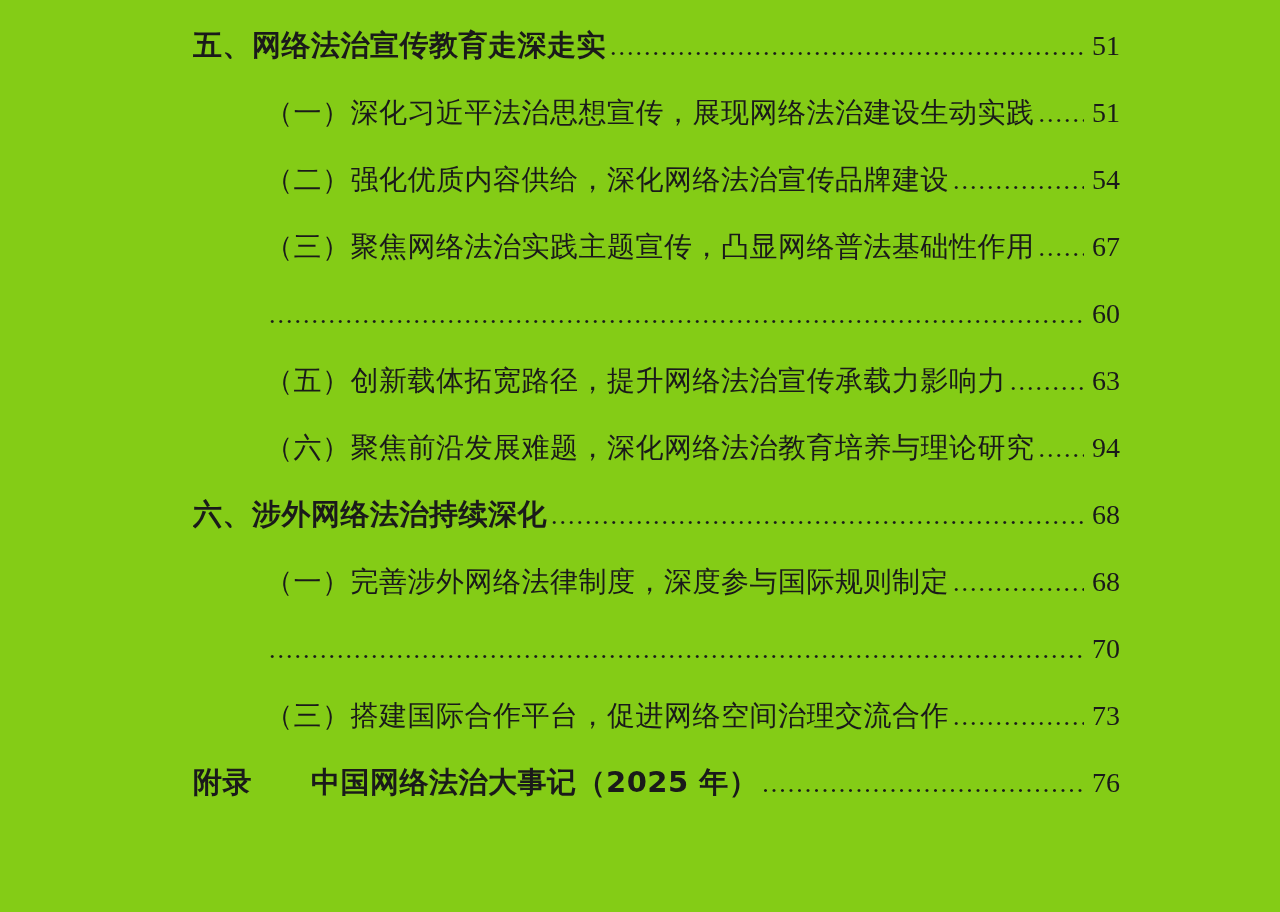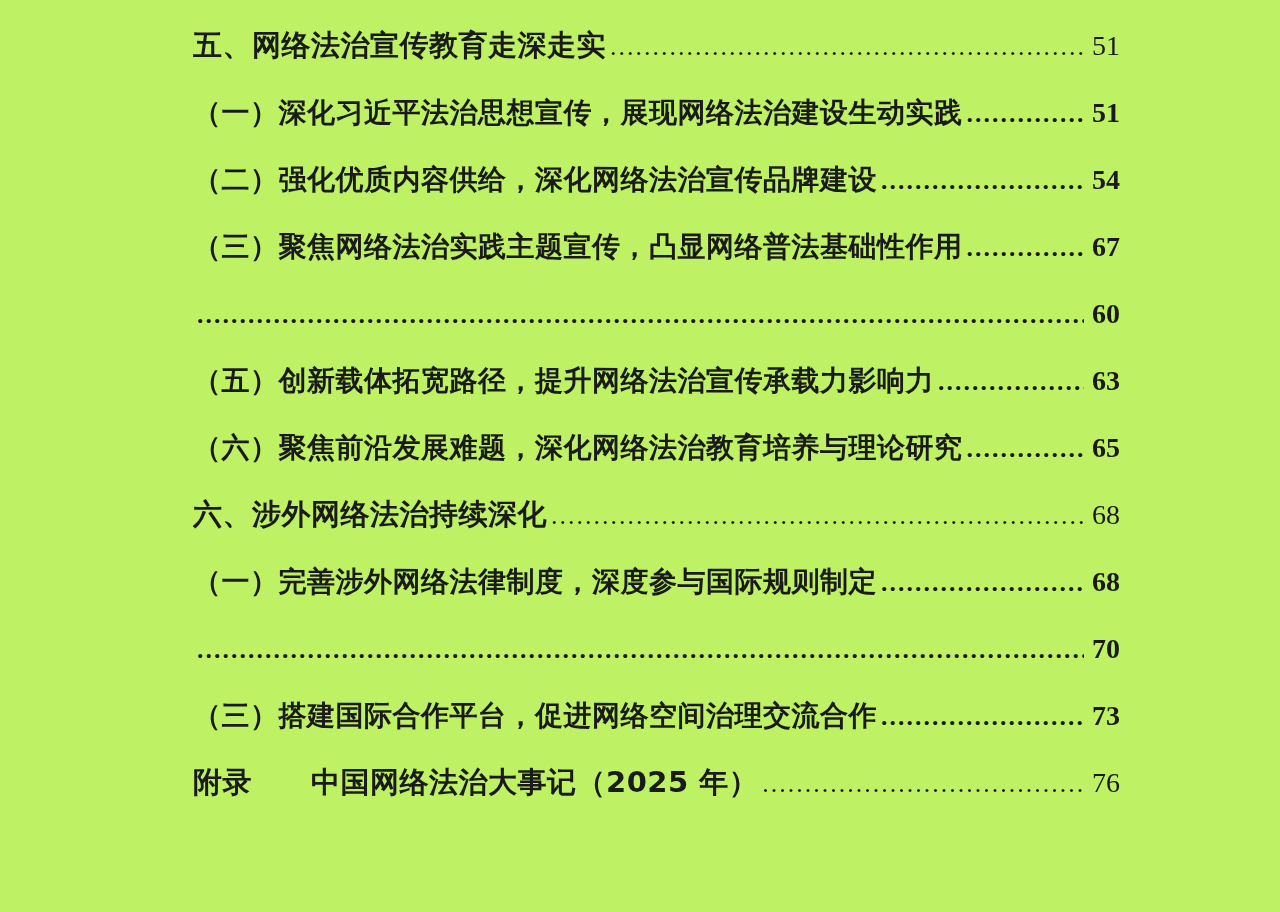--- a/index.html
+++ b/index.html
@@ -10,42 +10,42 @@
     background: #ffffff;
     overflow: hidden;
     font-family: "Liberation Serif", serif;
     color: #1a1a1a;
   }
 
   .page {
     width: 1280px;
     height: 912px;
     padding: 12px 160px 0 193px; 
-    background: #bef264;
+    background: #84cc16;
   }
 
   .toc-row {
     display: flex;
     align-items: baseline;
     height: 67px;
     line-height: 67px;
     white-space: nowrap;
   }
 
   
   .toc-row.level1 .title {
     font-family: "DejaVu Sans", "Liberation Sans", sans-serif;
     font-weight: 700;
     font-size: 29px;
     letter-spacing: 0.5px;
   }
 
   
   .toc-row.level2 {
-    font-weight: bold;
+    margin-left: 72px;
   }
   .toc-row.level2 .title {
     font-family: "DejaVu Serif", "Liberation Serif", serif;
     font-size: 28px;
     letter-spacing: 0.5px;
   }
 
   .title {
     flex: 0 0 auto;
     max-width: 100%;
@@ -114,21 +114,21 @@
 
   <div class="toc-row level2">
     <span class="title">（五）创新载体拓宽路径，提升网络法治宣传承载力影响力</span>
     <span class="leader"></span>
     <span class="pagenum">63</span>
   </div>
 
   <div class="toc-row level2">
     <span class="title">（六）聚焦前沿发展难题，深化网络法治教育培养与理论研究</span>
     <span class="leader"></span>
-    <span class="pagenum">65</span>
+    <span class="pagenum">94</span>
   </div>
 
   <div class="toc-row level1">
     <span class="title">六、涉外网络法治持续深化</span>
     <span class="leader"></span>
     <span class="pagenum">68</span>
   </div>
 
   <div class="toc-row level2">
     <span class="title">（一）完善涉外网络法律制度，深度参与国际规则制定</span>

